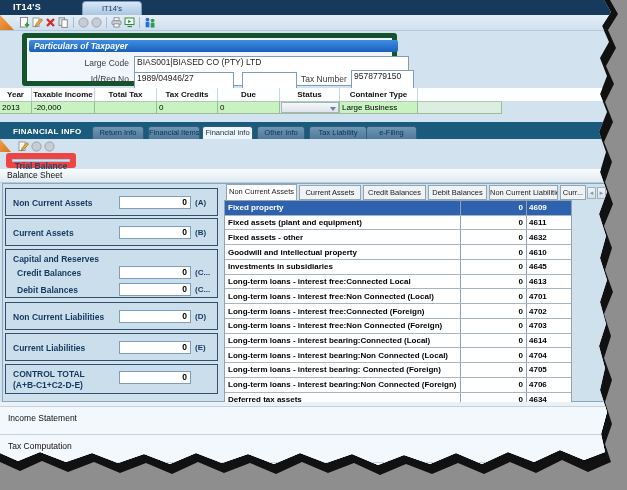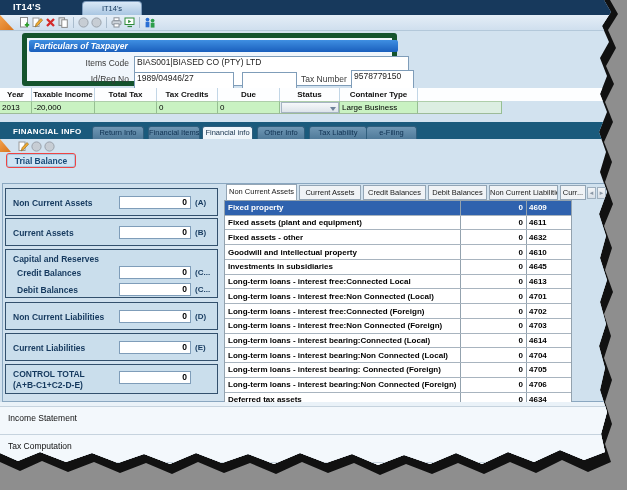--- a/index.html
+++ b/index.html
@@ -51,21 +51,21 @@
 
   
   .fiband{left:0;top:122px;width:620px;height:17px;background:#1a5a7c;}
   .fititle{left:13px;top:127px;color:#fff;font-size:8px;font-weight:bold;letter-spacing:.3px;}
   .fitab{top:126px;height:13px;background:linear-gradient(#6f97b4,#4f7a9a);border:1px solid #2f5e7d;
     border-bottom:none;border-radius:3px 3px 0 0;color:#0e3050;font-size:7.5px;text-align:center;
     line-height:12px;box-sizing:border-box;overflow:hidden;white-space:nowrap;}
   .fitab.active{background:#eef5fa;color:#17324d;}
   .toolbar2{left:0;top:139px;width:620px;height:14px;display:flex;align-items:center;padding-left:17px;box-sizing:border-box;}
 
-  .tbbtn{left:6px;top:153px;width:70px;height:15px;background:#cfe4f4;border:1px solid #ef4444;
+  .tbbtn{left:6px;top:153px;width:70px;height:15px;background:#cfe4f4;border:6px solid #ef4444;
     box-shadow:0 0 0 1px #a8c8e0 inset;border-radius:3px;color:#174a77;font-size:8.5px;font-weight:bold;
     text-align:center;line-height:14px;box-sizing:border-box;}
   .bsbar{left:0;top:169px;width:620px;height:14px;background:linear-gradient(#fbfdfe,#dfeaf3);
     border-bottom:1px solid #b9cbd9;box-sizing:border-box;font-size:8.5px;color:#111;
     line-height:13px;padding-left:7px;}
   .bsarea{left:2px;top:183px;width:618px;height:219px;background:#d0e1ee;border:1px solid #8aa7c0;box-sizing:border-box;}
 
   
   .sbox{left:5px;width:213px;background:#cadeec;border:1px solid #32506d;box-sizing:border-box;}
   .slabel{font-size:8.5px;font-weight:bold;color:#15395e;white-space:nowrap;}
@@ -167,21 +167,21 @@
           <rect x="1.6" y="4.8" width="3.8" height="5.5" fill="#2a6fd4"></rect>
           <circle cx="8.6" cy="3.6" r="1.9" fill="#2c9e4b"></circle>
           <rect x="6.7" y="5.8" width="3.8" height="4.8" fill="#2c9e4b"></rect>
         </svg>
         </span>
     </div>
     <div class="abs fold fold1"></div>
 
     <div class="abs ppanel">
       <div class="abs phead">Particulars of Taxpayer</div>
-      <div class="abs plabel" style="left:30px;top:20px;width:72px;">Items Code</div>
+      <div class="abs plabel" style="left:30px;top:20px;width:72px;">Large Code</div>
       <div class="abs pinput" style="left:107px;top:18px;width:275px;">BIAS001|BIASED CO (PTY) LTD</div>
       <div class="abs plabel" style="left:30px;top:36px;width:72px;">Id/Reg No</div>
       <div class="abs pinput" style="left:107px;top:34px;width:100px;">1989/04946/27</div>
       <div class="abs pinput" style="left:215px;top:34px;width:55px;"></div>
       <div class="abs plabel" style="left:274px;top:36px;width:47px;text-align:left;">Tax Number</div>
       <div class="abs pinput" style="left:324px;top:32px;width:63px;">9578779150</div>
     </div>
 
     <div class="abs rth" style="left:0;width:32px;">Year</div>
     <div class="abs rth" style="left:32px;width:63px;">Taxable Income</div>
@@ -227,20 +227,21 @@
         </span>
       <span class="tbtn">
         <svg width="11" height="11" viewBox="0 0 11 11">
           <circle cx="5.5" cy="5.5" r="4.6" fill="#c7cdd4" stroke="#9aa2ab"></circle>
         </svg>
         </span>
     </div>
     <div class="abs fold fold2"></div>
 
     <div class="abs tbbtn">Trial Balance</div>
+    <div class="abs bsbar">Balance Sheet</div>
 
     <div class="abs bsarea"></div>
 
     <div class="abs sbox" style="top:188px;height:28px;">
       <span class="abs slabel" style="left:7px;top:9px;">Non Current Assets</span>
       <div class="abs sinput" style="top:7px;">0</div>
       <span class="abs sref" style="top:9px;">(A)</span>
     </div>
     <div class="abs sbox" style="top:218px;height:28px;">
       <span class="abs slabel" style="left:7px;top:9px;">Current Assets</span>

